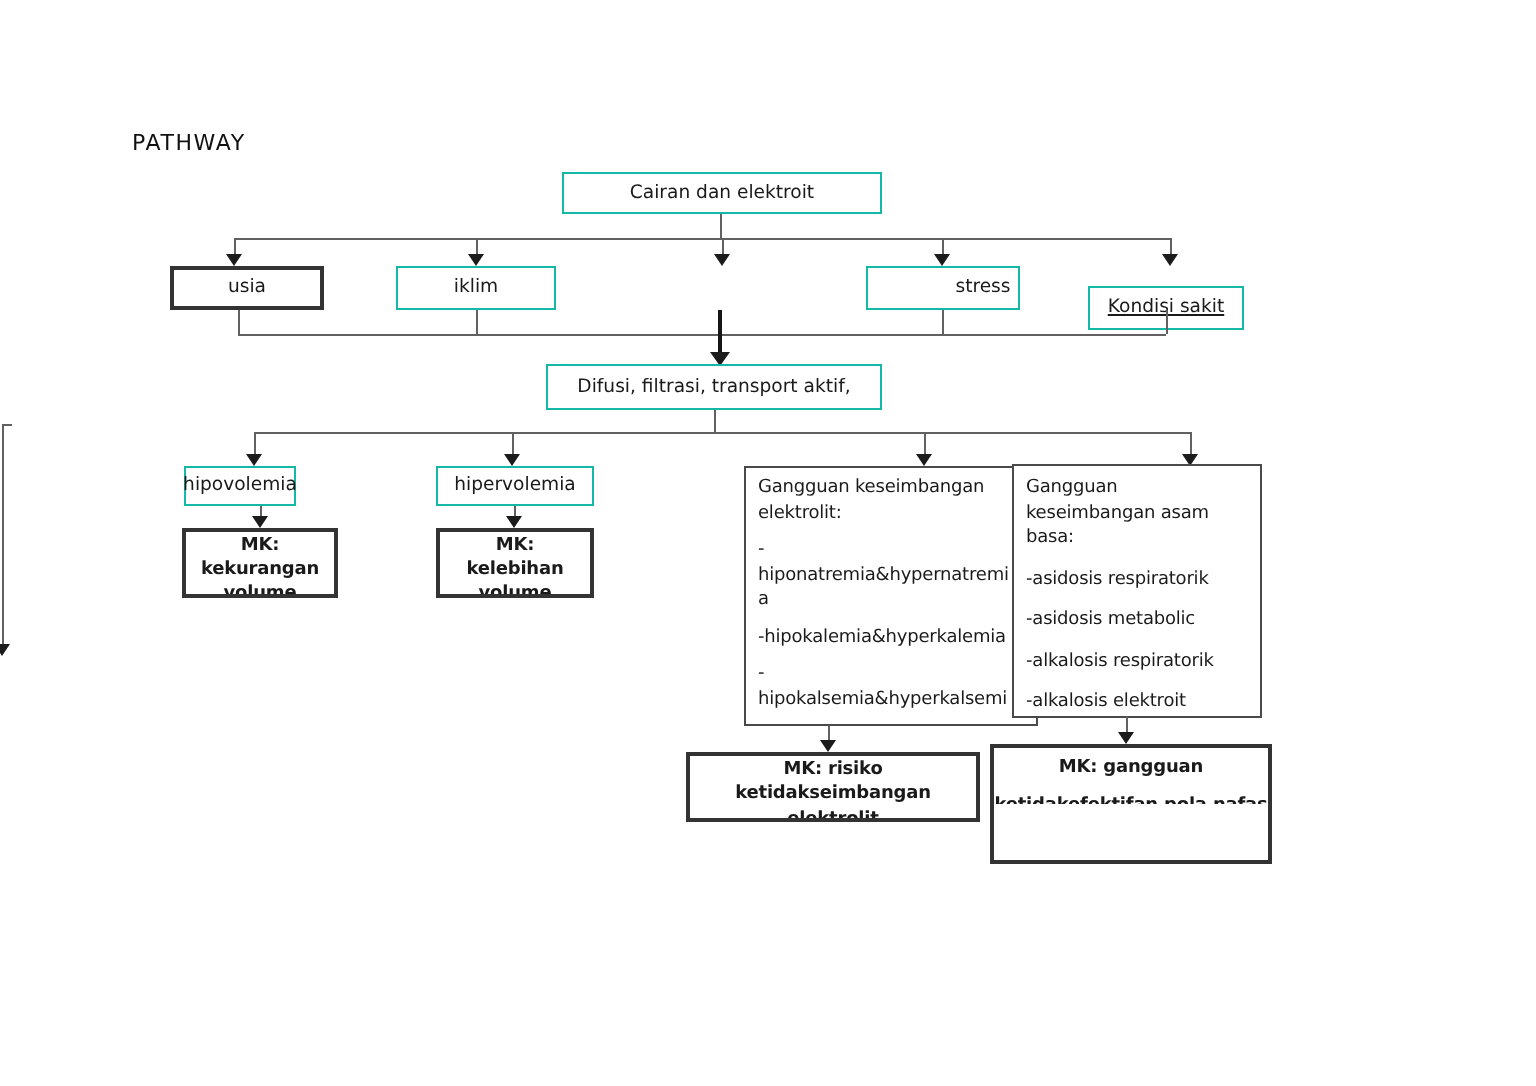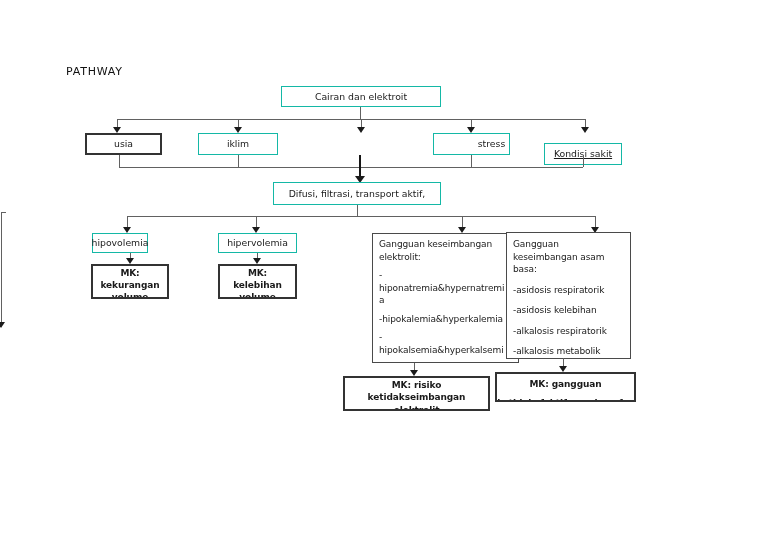--- a/index.html
+++ b/index.html
@@ -111,25 +111,25 @@
     <div class="tline">hipokalsemia&amp;hyperkalsemi</div>
   </div>
 
   <div class="stack left" style="left:506px;top:232px;width:125px;height:127px;padding-top:5px;">
     <div class="tline">Gangguan</div>
     <div class="tline">keseimbangan asam</div>
     <div class="tline">basa:</div>
     <div class="tgap8"></div>
     <div class="tline">-asidosis respiratorik</div>
     <div class="tgap8"></div>
-    <div class="tline">-asidosis kelebihan</div>
+    <div class="tline">-asidosis metabolic</div>
     <div class="tgap8"></div>
     <div class="tline">-alkalosis respiratorik</div>
     <div class="tgap8"></div>
-    <div class="tline">-alkalosis metabolik</div>
+    <div class="tline">-alkalosis elektroit</div>
   </div>
 
   <div class="vl" style="left:130px;top:253px;height:5px;"></div>
   <div class="arr" style="left:126px;top:258px;"></div>
   <div class="vl" style="left:257px;top:253px;height:5px;"></div>
   <div class="arr" style="left:253px;top:258px;"></div>
   <div class="vl" style="left:414px;top:363px;height:7px;"></div>
   <div class="arr" style="left:410px;top:370px;"></div>
   <div class="vl" style="left:563px;top:358px;height:8px;"></div>
   <div class="arr" style="left:559px;top:366px;"></div>
@@ -143,18 +143,18 @@
     <div class="mkline">MK:</div>
     <div class="mkline">kelebihan</div>
     <div class="clip" style="height:5px;margin-top:1px;">volume</div>
   </div>
 
   <div class="stack center" style="left:343px;top:376px;width:147px;height:35px;padding-top:2px;">
     <div class="mkline">MK: risiko</div>
     <div class="mkline">ketidakseimbangan</div>
     <div class="clip" style="height:4px;margin-top:2px;">elektrolit</div>
   </div>
-  <div class="stack center" style="left:495px;top:372px;width:141px;height:30px;padding-top:4px;">
+  <div class="stack center" style="left:495px;top:372px;width:141px;height:60px;padding-top:4px;">
     <div class="mkline" style="line-height:12.5px;">MK: gangguan</div>
     <div class="clip" style="height:4px;margin-top:7px;">ketidakefektifan pola nafas</div>
   </div>
 
 </div>
 
 </body></html>

